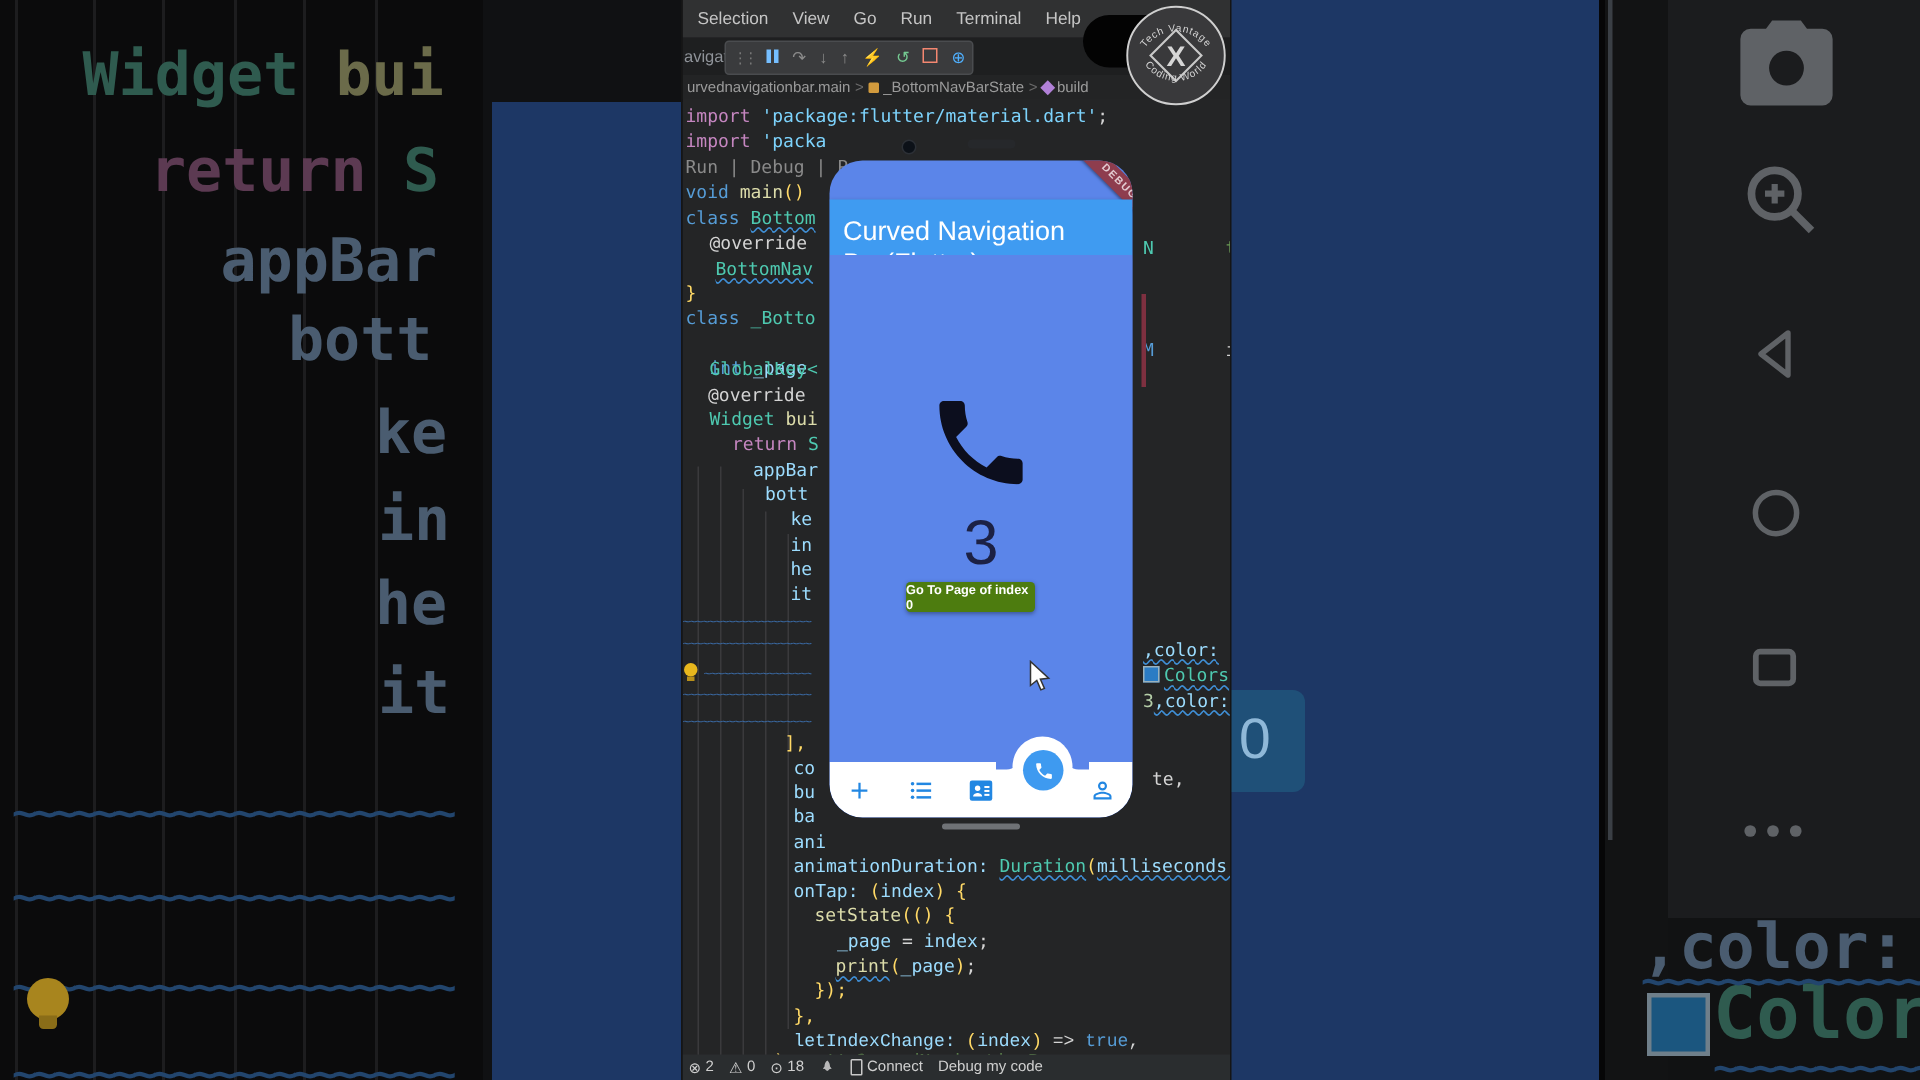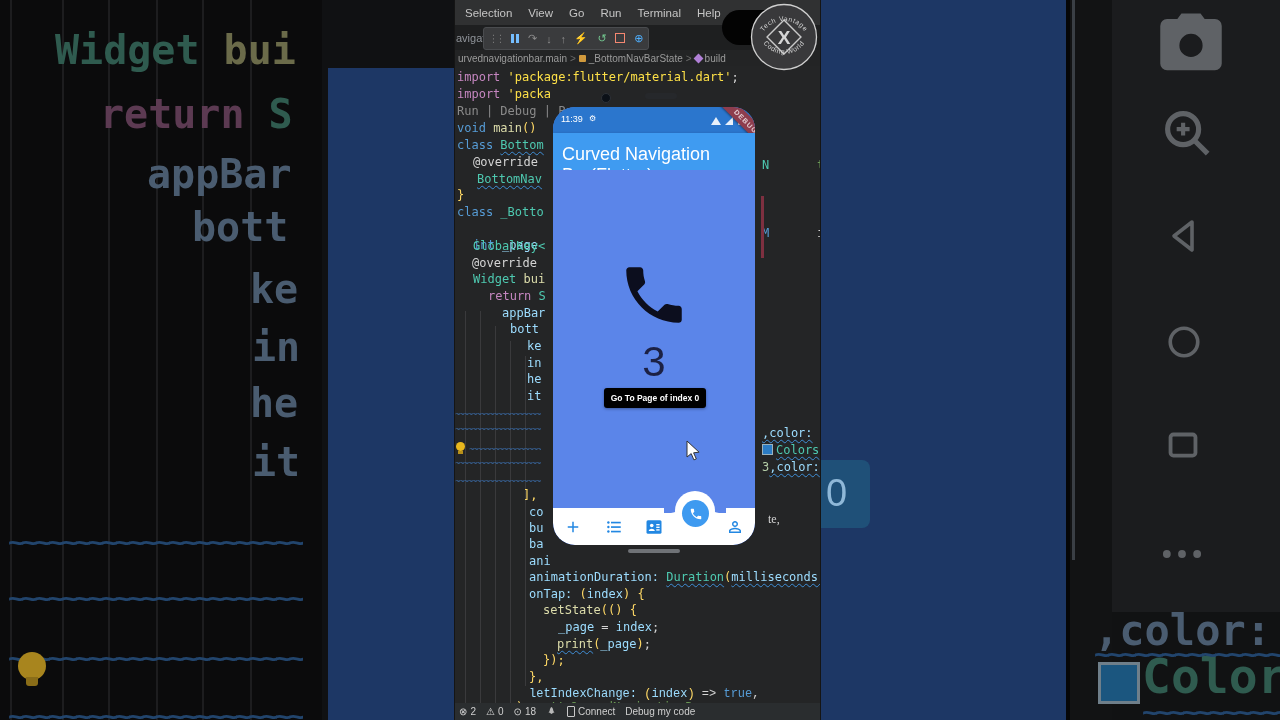--- a/index.html
+++ b/index.html
@@ -7,21 +7,21 @@
          font-family:"Liberation Sans",sans-serif;}
   .abs{position:absolute;}
   .mono{font-family:"DejaVu Sans Mono",monospace;white-space:pre;}
   
   .bgword{font-family:"DejaVu Sans Mono",monospace;white-space:pre;font-weight:bold;}
   .guide-bg{width:2px;background:#1d1d1f;top:0;height:720px;}
   .squig{color:#3b6ca8;font-size:9px;letter-spacing:-1px;height:7px;line-height:5px;overflow:hidden;}
   .squig-bg{color:#22456d;font-size:28px;letter-spacing:-3px;height:18px;line-height:14px;overflow:hidden;font-weight:bold;}
   
   .m{color:#C586C0}.b{color:#569CD6}.t{color:#4EC9B0}.d{color:#DCDCAA}.lb{color:#9CDCFE}
-  .w{color:#D4D4D4}.y{color:#FFD966}.s{color:#fde047}.cm{color:#6A9955}.g{color:#8a8a8a}
+  .w{color:#D4D4D4}.y{color:#FFD966}.s{color:#7dd3fc}.cm{color:#6A9955}.g{color:#8a8a8a}
   .num{color:#B5CEA8}.p{color:#9CDCFE}
   .wv{text-decoration:underline wavy #3f8fd6;text-decoration-thickness:1px;text-underline-offset:2px;}
   .sw{display:inline-block;width:9px;height:9px;background:#2b7cc4;border:1px solid #9ab2bd;margin-right:3px;vertical-align:-1px;}
   
   .dim .m{color:#5c3a52}.dim .t{color:#2f5b4f}.dim .d{color:#6b6b4a}
   .dim .lb{color:#4a5c70}.dim .w{color:#555}
   
   #ide{left:455px;top:0;width:365px;height:720px;background:#242526;overflow:hidden;}
   #menubar{left:0;top:0;width:365px;height:25px;background:#303132;display:flex;align-items:center;
            gap:16px;padding-left:10px;color:#c5c5c5;font-size:11.5px;}
@@ -196,21 +196,21 @@
           <div class="ln mono" style="left: 103px; top: 554px;"><span class="lb">_page</span><span class="w"> = </span><span class="lb">index</span><span class="w">;</span></div>
           <div class="ln mono" style="left: 102px; top: 571px;"><span class="d wv">print</span><span class="y">(</span><span class="lb">_page</span><span class="y">)</span><span class="w">;</span></div>
           <div class="ln mono" style="left: 88px; top: 587px;"><span class="y">});</span></div>
           <div class="ln mono" style="left: 74px; top: 604px;"><span class="y">},</span></div>
           <div class="ln mono" style="left: 74px; top: 621px; font-family: Liberation Mono, monospace;"><span class="lb">letIndexChange:</span><span class="y"> (</span><span class="p">index</span><span class="y">)</span><span class="w"> =&gt;</span><span class="b"> true</span><span class="w">,</span></div>
           <div class="ln mono" style="left: 61px; top: 634px;"><span class="y">)</span></div>
           <div class="ln mono" style="left: 93px; top: 634px;"><span class="cm">// CurvedNavigationBar</span></div>
           <div class="ln mono" style="left: 307px; top: 360px;"><span class="lb wv">,color:</span></div>
           <div class="ln mono" style="left: 307px; top: 377px;"><span class="sw"></span><span class="t wv">Colors</span></div>
           <div class="ln mono" style="left: 307px; top: 394px;"><span class="num">3</span><span class="lb wv">,color:</span></div>
-          <div class="ln mono" style="left: 313px; top: 446px; font-family: Liberation Serif, serif;"><span class="w">te,</span></div>
+          <div class="ln mono" style="left: 313px; top: 446px;"><span class="w">te,</span></div>
           <div class="ln mono" style="left: 307px; top: 92px;"><span class="t">N</span></div>
           <div class="ln mono" style="left: 362px; top: 92px;"><span class="cm">t</span></div>
           <div class="ln mono" style="left: 307px; top: 160px;"><span class="b">M</span></div>
           <div class="ln mono" style="left: 362px; top: 160px;"><span class="w">i</span></div>
         </div>
 
       <div class="abs squig" style="left:0;top:346px;width:86px">~~~~~~~~~~~~~~~~~~~~~~~~~~~~~~~~~~~~~~~~~~~~~~~~~~~~~~~~~~~~</div>
       <div class="abs squig" style="left:0;top:361px;width:86px">~~~~~~~~~~~~~~~~~~~~~~~~~~~~~~~~~~~~~~~~~~~~~~~~~~~~~~~~~~~~</div>
       <div class="abs squig" style="left:14px;top:381px;width:72px">~~~~~~~~~~~~~~~~~~~~~~~~~~~~~~~~~~~~~~~~~~~~~~~~~~~~~~~~~~~~</div>
       <div class="abs squig" style="left:0;top:395px;width:86px">~~~~~~~~~~~~~~~~~~~~~~~~~~~~~~~~~~~~~~~~~~~~~~~~~~~~~~~~~~~~</div>
@@ -220,44 +220,37 @@
         <div style="width:5px;height:3px;background:#b8901a;margin:0 auto;"></div>
       </div>
       <div class="abs" style="left:306px;top:130px;width:3px;height:62px;background:#7e3040;"></div>
     </div>
 
     <div class="abs" style="left:146px;top:93px;width:8px;height:8px;border-radius:50%;background:#0c1118;border:1px solid #2c3036;"></div>
     <div class="abs" style="left:190px;top:93px;width:32px;height:6px;border-radius:3px;background:#26282b;"></div>
 
     <div class="abs" id="screen" style="left:98px;">
 
-      <div class="abs" style="left:0;top:0;width:202px;height:26px;background:#2b76cd;">
-        <span class="abs" style="left:8px;top:7px;color:#fff;font-size:9px;">11:39</span>
-        <span class="abs" style="left:36px;top:7px;color:#fff;font-size:8px;">⚙</span>
-        <div class="abs" style="left:158px;top:10px;width:0;height:0;border-left:5px solid transparent;border-right:5px solid transparent;border-bottom:8px solid #e8f0fa;"></div>
-        <div class="abs" style="left:172px;top:10px;width:0;height:0;border-left:8px solid transparent;border-bottom:8px solid #e8f0fa;"></div>
-        <div class="abs" style="left:185px;top:9px;width:5px;height:9px;background:#e8f0fa;border-radius:1px;"></div>
-      </div>
 
       <div class="abs" style="left:148px;top:8px;width:90px;height:13px;background:#8e3d4e;transform:rotate(45deg);
                   display:flex;align-items:center;justify-content:center;box-shadow:0 1px 2px rgba(0,0,0,.4);">
         <span style="color:#e3ccd2;font-size:7px;letter-spacing:1px;font-weight:bold;">DEBUG</span>
       </div>
 
       <div class="abs" style="left:0;top:26px;width:202px;height:37px;background:#3f9bf1;box-shadow:0 1px 3px rgba(0,0,0,.25);">
         <span class="abs" style="left:9px;top:11px;color:#fff;font-size:18px;">Curved Navigation Bar(Flutter)</span>
       </div>
 
       <div class="abs" style="left:0;top:63px;width:202px;height:338px;background:#5b85e9;">
         <div class="abs" id="bigphone" style="left:64px;top:88px;color:#0c0e1e;"><svg width="74" height="74" viewBox="0 0 24 24">
               <path d="M6.62 10.79c1.44 2.83 3.76 5.14 6.59 6.59l2.2-2.2c.27-.27.67-.36 1.02-.24 1.12.37 2.33.57 3.57.57.55 0 1 .45 1 1V20c0 .55-.45 1-1 1-9.39 0-17-7.61-17-17 0-.55.45-1 1-1h3.5c.55 0 1 .45 1 1 0 1.25.2 2.45.57 3.57.11.35.03.74-.25 1.02l-2.2 2.2z" fill="currentColor"></path>
             </svg></div>
         <div class="abs" style="left:0;top:168px;width:202px;text-align:center;font-size:42px;color:#1c2144;">3</div>
-        <div class="abs" style="left:51px;top:218px;width:102px;height:20px;background:#000000;border-radius:3px;
-                    box-shadow:0 1px 3px rgba(0,0,0,.35);display:flex;align-items:center;justify-content:center;">
+        <div class="abs" style="left:51px;top:218px;width:86px;height:20px;background:#4d7c0f;border-radius:3px;
+                    box-shadow:0 1px 3px rgba(0,0,0,.35);display:flex;align-items:center;justify-content:flex-end;">
           <span style="color:#fff;font-size:8.5px;font-weight:bold;">Go To Page of index 0</span>
         </div>
       </div>
 
       <div class="abs" style="left:0;top:401px;width:202px;height:37px;background:#fff;border-radius:0 0 22px 22px;"></div>
       <div class="abs" style="left:111px;top:397px;width:16px;height:9px;background:#5b85e9;border-bottom-right-radius:12px;"></div>
       <div class="abs" style="left:157px;top:397px;width:16px;height:9px;background:#5b85e9;border-bottom-left-radius:12px;"></div>
       <div class="abs" style="left:122px;top:384px;width:40px;height:40px;border-radius:50%;background:#fff;"></div>
       <div class="abs" style="left:129px;top:393px;width:27px;height:27px;border-radius:50%;background:#3e9af0;
                   display:flex;align-items:center;justify-content:center;color:#fff;" id="fabicon">

